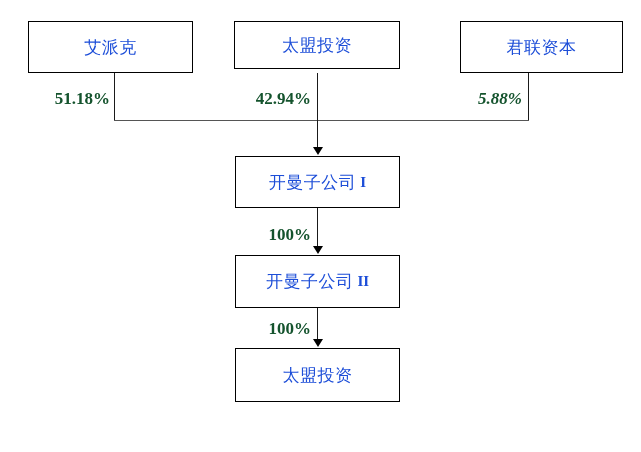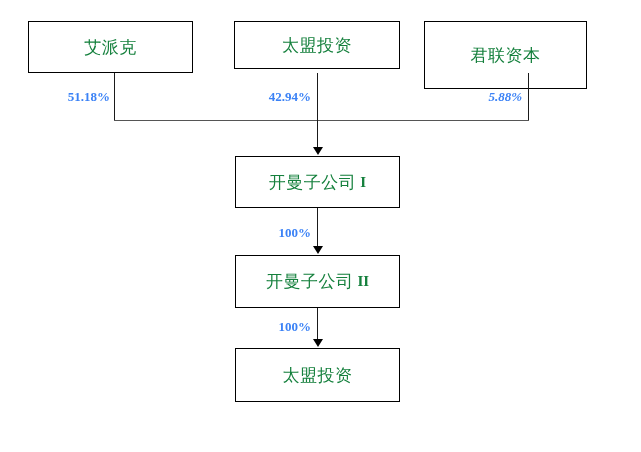--- a/index.html
+++ b/index.html
@@ -18,21 +18,21 @@
 
   
   .node {
     position: absolute;
     box-sizing: border-box;
     border: 1.4px solid #000000;
     background: #ffffff;
     display: flex;
     align-items: center;
     justify-content: center;
-    color: #15803d;
+    color: #1d4ed8;
     font-size: 17px;
     line-height: 1;
     letter-spacing: 0.5px;
     white-space: nowrap;
   }
   .node .rn {
     font-weight: bold;
     font-size: 15px;
     margin-left: 4px;
     letter-spacing: 0;
@@ -55,41 +55,41 @@
     height: 0;
     border-left: 5px solid transparent;
     border-right: 5px solid transparent;
     border-top: 8px solid #000000;
   }
 
   
   .pct {
     position: absolute;
     font-weight: bold;
-    font-size: 13px;
-    color: #3b82f6;
+    font-size: 17px;
+    color: #14532d;
     white-space: nowrap;
     line-height: 1;
   }
   .pct.right-align { text-align: right; }
 </style>
 </head>
 <body>
 
 <div id="canvas">
 
   <div class="node" style="left:28px; top:21px; width:165px; height:52px;">
     <span>艾派克</span>
   </div>
 
   <div class="node" style="left:234px; top:21px; width:166px; height:48px;">
     <span>太盟投资</span>
   </div>
 
-  <div class="node" style="left:424px; top:21px; width:163px; height:68px;">
+  <div class="node" style="left:460px; top:21px; width:163px; height:52px;">
     <span>君联资本</span>
   </div>
 
   <div class="vline" style="left:114px; top:73px; height:48px;"></div>
   <div class="vline" style="left:317px; top:73px; height:48px;"></div>
   <div class="vline" style="left:528px; top:73px; height:48px;"></div>
 
   <div class="hline" style="left:114px; top:120px; width:415px;"></div>
 
   <div class="pct right-align" style="left:30px; top:90px; width:80px;">51.18%</div>

